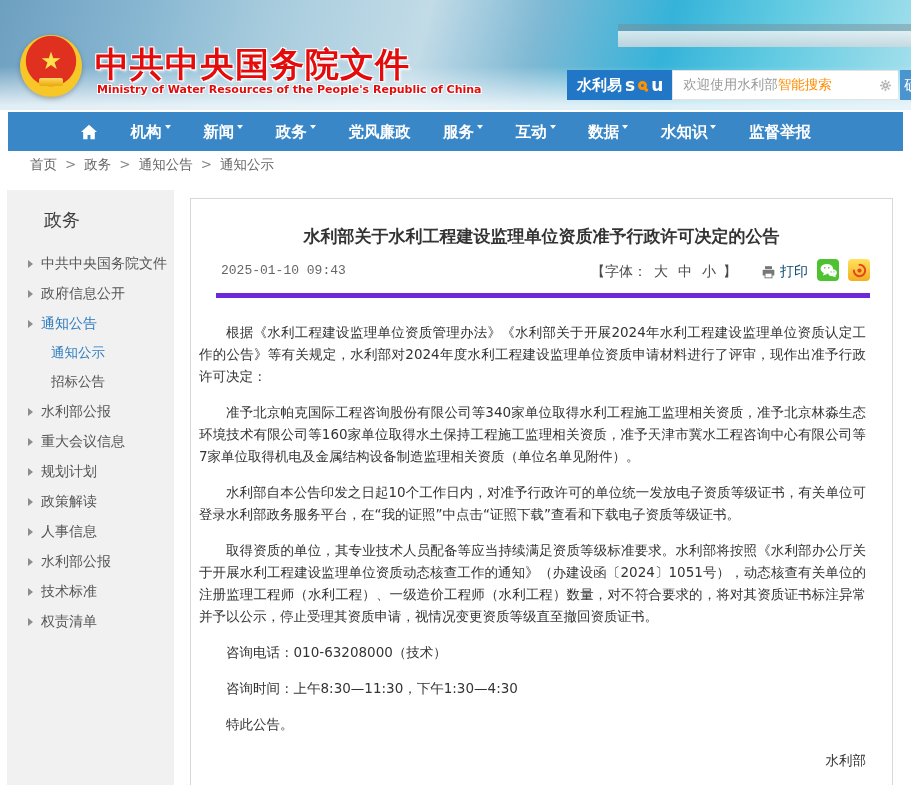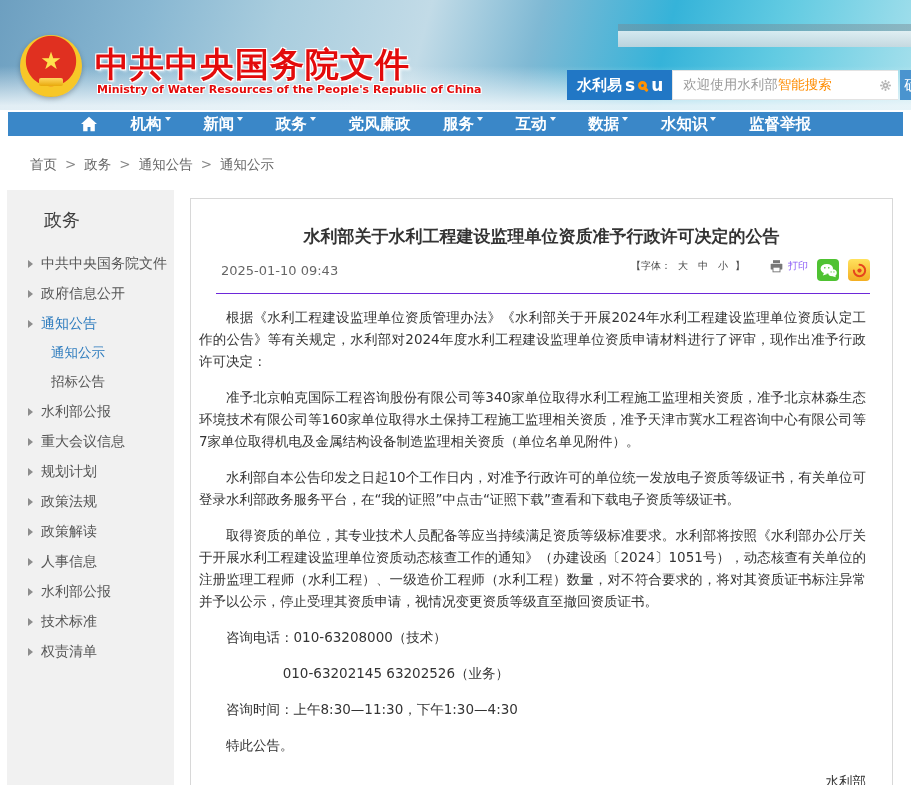--- a/index.html
+++ b/index.html
@@ -60,21 +60,21 @@
   .ph-gray { color:#9a9a9a; }
   .ph-orange { color:#ff8c00; }
   .gear { position:absolute; right:6px; top:8px; line-height:0; cursor:pointer; }
   .search-btn {
     width:38px; border:none; background:#4a94cf; color:#fff; font-size:15px; cursor:pointer;
     font-family:inherit; margin-left:2px; padding:0;
   }
 
   
   .nav {
-    position:absolute; left:8px; top:112px; width:895px; height:24px; background:#3a87c8;
+    position:absolute; left:8px; top:112px; width:895px; height:39px; background:#3a87c8;
     display:flex; align-items:center; justify-content:space-between; padding:0 92px 0 72px;
   }
   .nav a { color:#fff; font-size:15.5px; font-weight:bold; white-space:nowrap; line-height:32px; }
   .nav-home { display:flex; align-items:center; }
   .caret {
     display:inline-block; width:0; height:0; border-left:3.5px solid transparent;
     border-right:3.5px solid transparent; border-top:4.5px solid #fff; margin-left:3px;
     vertical-align:8px; opacity:.95;
   }
 
@@ -98,36 +98,36 @@
   .active > .lbl { color:#2e7cbe; }
   .side-sub.active { color:#2e7cbe; }
 
   
   .content {
     position:absolute; left:190px; top:198px; width:703px; height:600px;
     background:#fff; border:1px solid #d8d8d8;
   }
   .a-title { margin:26px 30px 8px; font-size:17px; font-weight:bold; color:#333; text-align:center; }
   .meta {
-    margin:11px 22px 0 25px; padding-bottom:12px; border-bottom:1px solid #6d28d9;
-    display:flex; justify-content:space-between; align-items:center;
+    margin:11px 22px 0 25px; padding-bottom:12px; border-bottom:5px solid #6d28d9;
+    display:flex; justify-content:space-between; align-items:center;font-family:Liberation Mono, monospace;
   }
   .date { font-size:13px; color:#666; padding-left:5px; }
-  .tools { display:flex; align-items:flex-start; font-size:10px; color:#4a4a4a; }
+  .tools { display:flex; align-items:flex-end; font-size:14px; color:#4a4a4a; }
   .tools .fs { color:#4a4a4a; margin:0 5px; }
   .tools .ft { margin:0 2px; }
-  .print { display:flex; align-items:center; color:#8b5cf6; margin-left:22px; }
+  .print { display:flex; align-items:center; color:#0c4a6e; margin-left:22px; }
   .print .p-icon { line-height:0; margin-right:4px; }
   .share { width:22px; height:22px; border-radius:4px; margin-left:9px;
            display:flex; align-items:center; justify-content:center; }
   .share.wechat { background:#4fc232; }
   .share.weibo  { background:linear-gradient(#ffe25e,#f3ae22); }
 
   .a-body { padding:12px 26px 0 8px; font-size:13.5px; color:#333; }
-  .a-body p { line-height:22px; margin:0 0 14px; text-indent:2em; text-align:justify; }
+  .a-body p { line-height:22px; margin:11px 0 14px; text-indent:2em; text-align:justify; }
   .a-body p.deep { text-indent:6.2em; }
   .a-body p.sign { text-align:right; text-indent:0; }
 </style>
 </head>
 <body>
 
 <div class="page">
 
   <header class="banner">
     <div class="emblem">
@@ -192,21 +192,20 @@
     <div class="side-title">政务</div>
     <ul>
       <li class="side-item"><span class="tri"></span><span class="lbl">中共中央国务院文件</span></li>
       <li class="side-item"><span class="tri"></span><span class="lbl">政府信息公开</span></li>
       <li class="side-item active"><span class="tri"></span><span class="lbl">通知公告</span></li>
       <li class="side-sub active">通知公示</li>
       <li class="side-sub">招标公告</li>
       <li class="side-item"><span class="tri"></span><span class="lbl">水利部公报</span></li>
       <li class="side-item"><span class="tri"></span><span class="lbl">重大会议信息</span></li>
       <li class="side-item"><span class="tri"></span><span class="lbl">规划计划</span></li>
-      <li class="side-item"><span class="tri"></span><span class="lbl">政策法规</span></li>
       <li class="side-item"><span class="tri"></span><span class="lbl">政策解读</span></li>
       <li class="side-item"><span class="tri"></span><span class="lbl">人事信息</span></li>
       <li class="side-item"><span class="tri"></span><span class="lbl">水利部公报</span></li>
       <li class="side-item"><span class="tri"></span><span class="lbl">技术标准</span></li>
       <li class="side-item"><span class="tri"></span><span class="lbl">权责清单</span></li>
     </ul>
   </aside>
 
   <main class="content">
     <h1 class="a-title">水利部关于水利工程建设监理单位资质准予行政许可决定的公告</h1>
@@ -249,21 +248,20 @@
         </a>
       </div>
     </div>
 
     <div class="a-body">
       <p>根据《水利工程建设监理单位资质管理办法》《水利部关于开展2024年水利工程建设监理单位资质认定工作的公告》等有关规定，水利部对2024年度水利工程建设监理单位资质申请材料进行了评审，现作出准予行政许可决定：</p>
       <p>准予北京帕克国际工程咨询股份有限公司等340家单位取得水利工程施工监理相关资质，准予北京林淼生态环境技术有限公司等160家单位取得水土保持工程施工监理相关资质，准予天津市冀水工程咨询中心有限公司等7家单位取得机电及金属结构设备制造监理相关资质（单位名单见附件）。</p>
       <p>水利部自本公告印发之日起10个工作日内，对准予行政许可的单位统一发放电子资质等级证书，有关单位可登录水利部政务服务平台，在“我的证照”中点击“证照下载”查看和下载电子资质等级证书。</p>
       <p>取得资质的单位，其专业技术人员配备等应当持续满足资质等级标准要求。水利部将按照《水利部办公厅关于开展水利工程建设监理单位资质动态核查工作的通知》（办建设函〔2024〕1051号），动态核查有关单位的注册监理工程师（水利工程）、一级造价工程师（水利工程）数量，对不符合要求的，将对其资质证书标注异常并予以公示，停止受理其资质申请，视情况变更资质等级直至撤回资质证书。</p>
       <p>咨询电话：010-63208000（技术）</p>
-      <p class="deep">010-63202145 63202526（业务）</p>
       <p>咨询时间：上午8:30—11:30，下午1:30—4:30</p>
       <p>特此公告。</p>
       <p class="sign">水利部</p>
 
     </div>
   </main>
 
 </div>
 
 </body></html>

